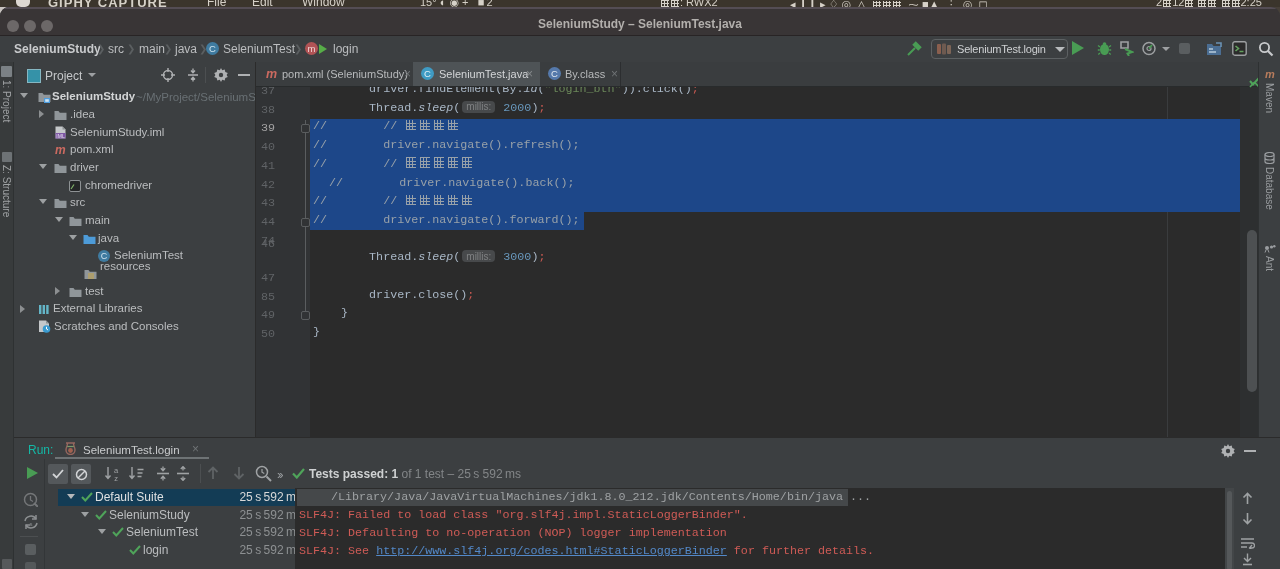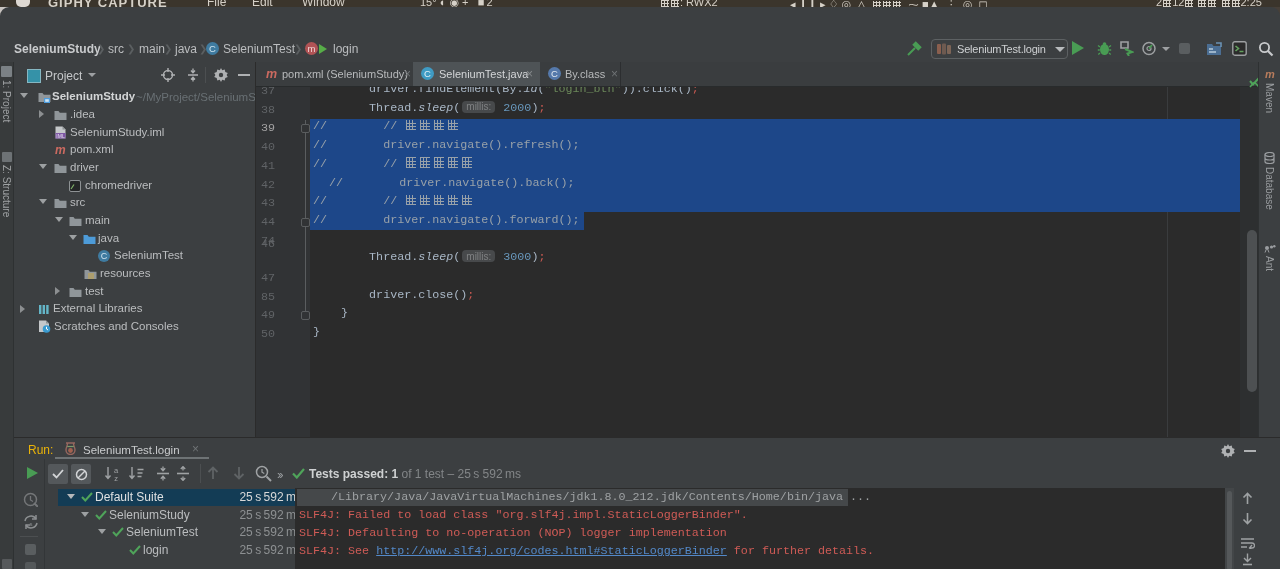--- a/index.html
+++ b/index.html
@@ -36,20 +36,26 @@
     <div class="abs" style="left:660px;top:-4px;font-size:11px;"><span class="cns"></span><span class="cns"></span>: RWX2</div>
     <div class="abs" style="left:790px;top:-4px;font-size:11px;">◂ ❙❙ ▸ ♢ ◎&nbsp; △&nbsp; <span class="cns"></span><span class="cns"></span><span class="cns"></span>&nbsp; ⁓ ■▲&nbsp; ⋮&nbsp; ◎&nbsp; ◻</div>
     <div class="abs" style="left:1156px;top:-4px;font-size:11px;">2<span class="cns"></span>12<span class="cns"></span> <span class="cns"></span><span class="cns"></span> <span class="cns"></span><span class="cns"></span>2:25</div>
   </div>
 
   <div class="abs" style="left:0;top:7px;width:9px;height:9px;background:#c9c4c0;"></div>
   <div class="abs" style="left:1270px;top:7px;width:10px;height:12px;background:#474039;"></div>
 
   <div class="abs" id="win" style="left:0;top:7px;width:1280px;height:562px;background:#3c3f41;border-radius:9px 9px 0 0;overflow:hidden;">
 
+    <div class="abs" id="titlebar" style="left:0;top:0;width:1280px;height:29px;background:#393536;border-top:2px solid #544d54;border-bottom:1px solid #282425;box-sizing:border-box;">
+      <div class="abs" style="left:7px;top:11px;width:12px;height:12px;border-radius:50%;background:#6c6868;"></div>
+      <div class="abs" style="left:24px;top:11px;width:12px;height:12px;border-radius:50%;background:#6c6868;"></div>
+      <div class="abs" style="left:41px;top:11px;width:12px;height:12px;border-radius:50%;background:#6c6868;"></div>
+      <div class="abs" style="left:0;top:8px;width:1280px;text-align:center;color:#b2afac;font-weight:bold;font-size:12px;">SeleniumStudy – SeleniumTest.java</div>
+    </div>
 
     <div class="abs" id="navbar" style="left:0;top:29px;width:1280px;height:26px;background:#3c3f41;">
       <div class="abs" style="left:14px;top:6px;font-weight:bold;color:#c9cbcd;">SeleniumStudy</div>
       <div class="abs sep" style="left:97px;top:7px;">❯</div>
       <div class="abs" style="left:108px;top:6px;">src</div>
       <div class="abs sep" style="left:127px;top:7px;">❯</div>
       <div class="abs" style="left:139px;top:6px;">main</div>
       <div class="abs sep" style="left:164px;top:7px;">❯</div>
       <div class="abs" style="left:175px;top:6px;">java</div>
       <div class="abs sep" style="left:199px;top:7px;">❯</div>
@@ -217,21 +223,21 @@
           </svg>
         <div class="abs" style="left:84px;top:170px;">java</div>
 
         <div class="abs" style="left:84px;top:188px;width:12px;height:12px;border-radius:50%;background:#3f7ba0;color:#cfe3ee;font-size:9px;text-align:center;line-height:12px;">C</div>
         <div class="abs" style="left:100px;top:187px;">SeleniumTest</div>
 
         <svg class="abs" style="left:70px;top:206px;" width="13" height="12" viewBox="0 0 13 12">
             <path d="M0.5 2 h4 l1.3 1.8 h6.7 V11 H0.5 z" fill="#90969a"></path>
             <path d="M4 6 h6 M4 8 h6 M4 10 h6" stroke="#c9a543" stroke-width="1.2"></path>
           </svg>
-        <div class="abs" style="left:86px;top:205px;">resources</div>
+        <div class="abs" style="left:86px;top:198px;">resources</div>
 
         <div class="abs arr-rt" style="left:41px;top:225px;"></div>
         <svg class="abs fold" style="left:55px;top:224px;" width="13" height="12" viewBox="0 0 13 12">
             <path d="M0.5 2 h4 l1.3 1.8 h6.7 V11 H0.5 z" fill="#90969a"></path>
           </svg>
         <div class="abs" style="left:71px;top:223px;">test</div>
 
         <div class="abs arr-rt" style="left:6px;top:243px;"></div>
         <svg class="abs" style="left:24px;top:241px;" width="12" height="12" viewBox="0 0 12 12">
             <rect x="1" y="2" width="2.4" height="9" fill="#64b6c8"></rect>
@@ -336,21 +342,21 @@
           <circle cx="3" cy="5" r="2" fill="#9a9da0"></circle>
           <circle cx="7.5" cy="4" r="1.6" fill="#9a9da0"></circle>
           <circle cx="10.3" cy="3.2" r="1.2" fill="#9a9da0"></circle>
           <path d="M2 7 L1 9.5 M4 7 L5 9.5" stroke="#9a9da0" stroke-width="1"></path>
         </svg>
       <div class="abs" style="left:5px;top:194px;writing-mode:vertical-rl;font-size:10px;">Ant</div>
     </div>
 
     <div class="abs" id="runpanel" style="left:14px;top:430px;width:1266px;height:132px;background:#3c3f41;border-top:1px solid #2b2b2b;box-sizing:border-box;">
 
-      <div class="abs" style="left:14px;top:5px;color:#eab308;">Run:</div>
+      <div class="abs" style="left:14px;top:5px;color:#14b8a6;">Run:</div>
       <svg class="abs" style="left:50px;top:4px;" width="13" height="13" viewBox="0 0 13 13">
           <path d="M2 1 h9 M3.5 1 c0 4-1.5 4-1.5 7 a4.5 4.5 0 0 0 9 0 c0-3-1.5-3-1.5-7" fill="none" stroke="#96675f" stroke-width="1.4"></path>
           <circle cx="6.5" cy="8.5" r="2.4" fill="#a2614f"></circle>
           <path d="M3.2 4.5 h6.6" stroke="#7d9a6b" stroke-width="1.2"></path>
         </svg>
       <div class="abs" style="left:69px;top:5.5px;color:#c9cbcd;font-size:11.5px;">SeleniumTest.login</div>
       <div class="abs" style="left:178px;top:4px;color:#6f7375;">×</div>
       <div class="abs" style="left:41px;top:19px;width:154px;height:2px;background:#6e7375;"></div>
       <div class="abs" id="run-gear" style="left:1207px;top:6px;">
         <svg width="14" height="14" viewBox="0 0 14 14">

